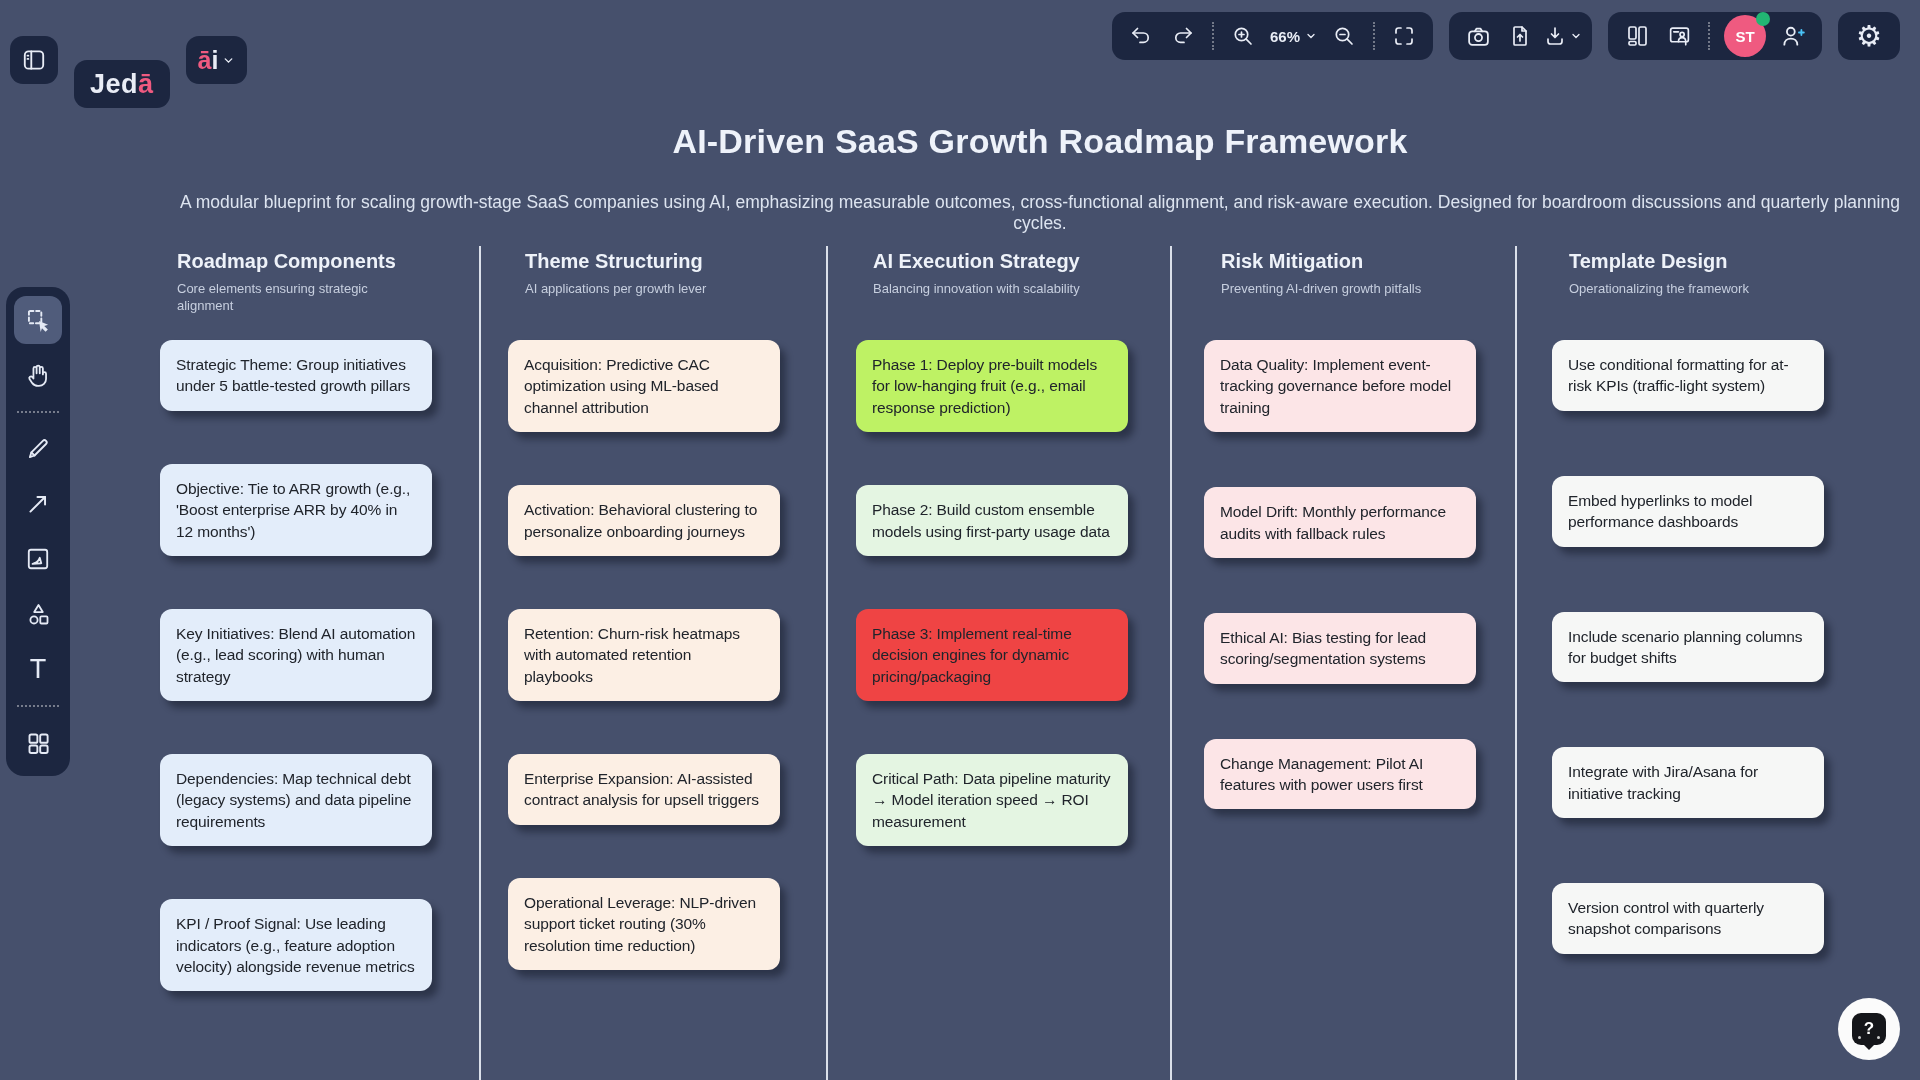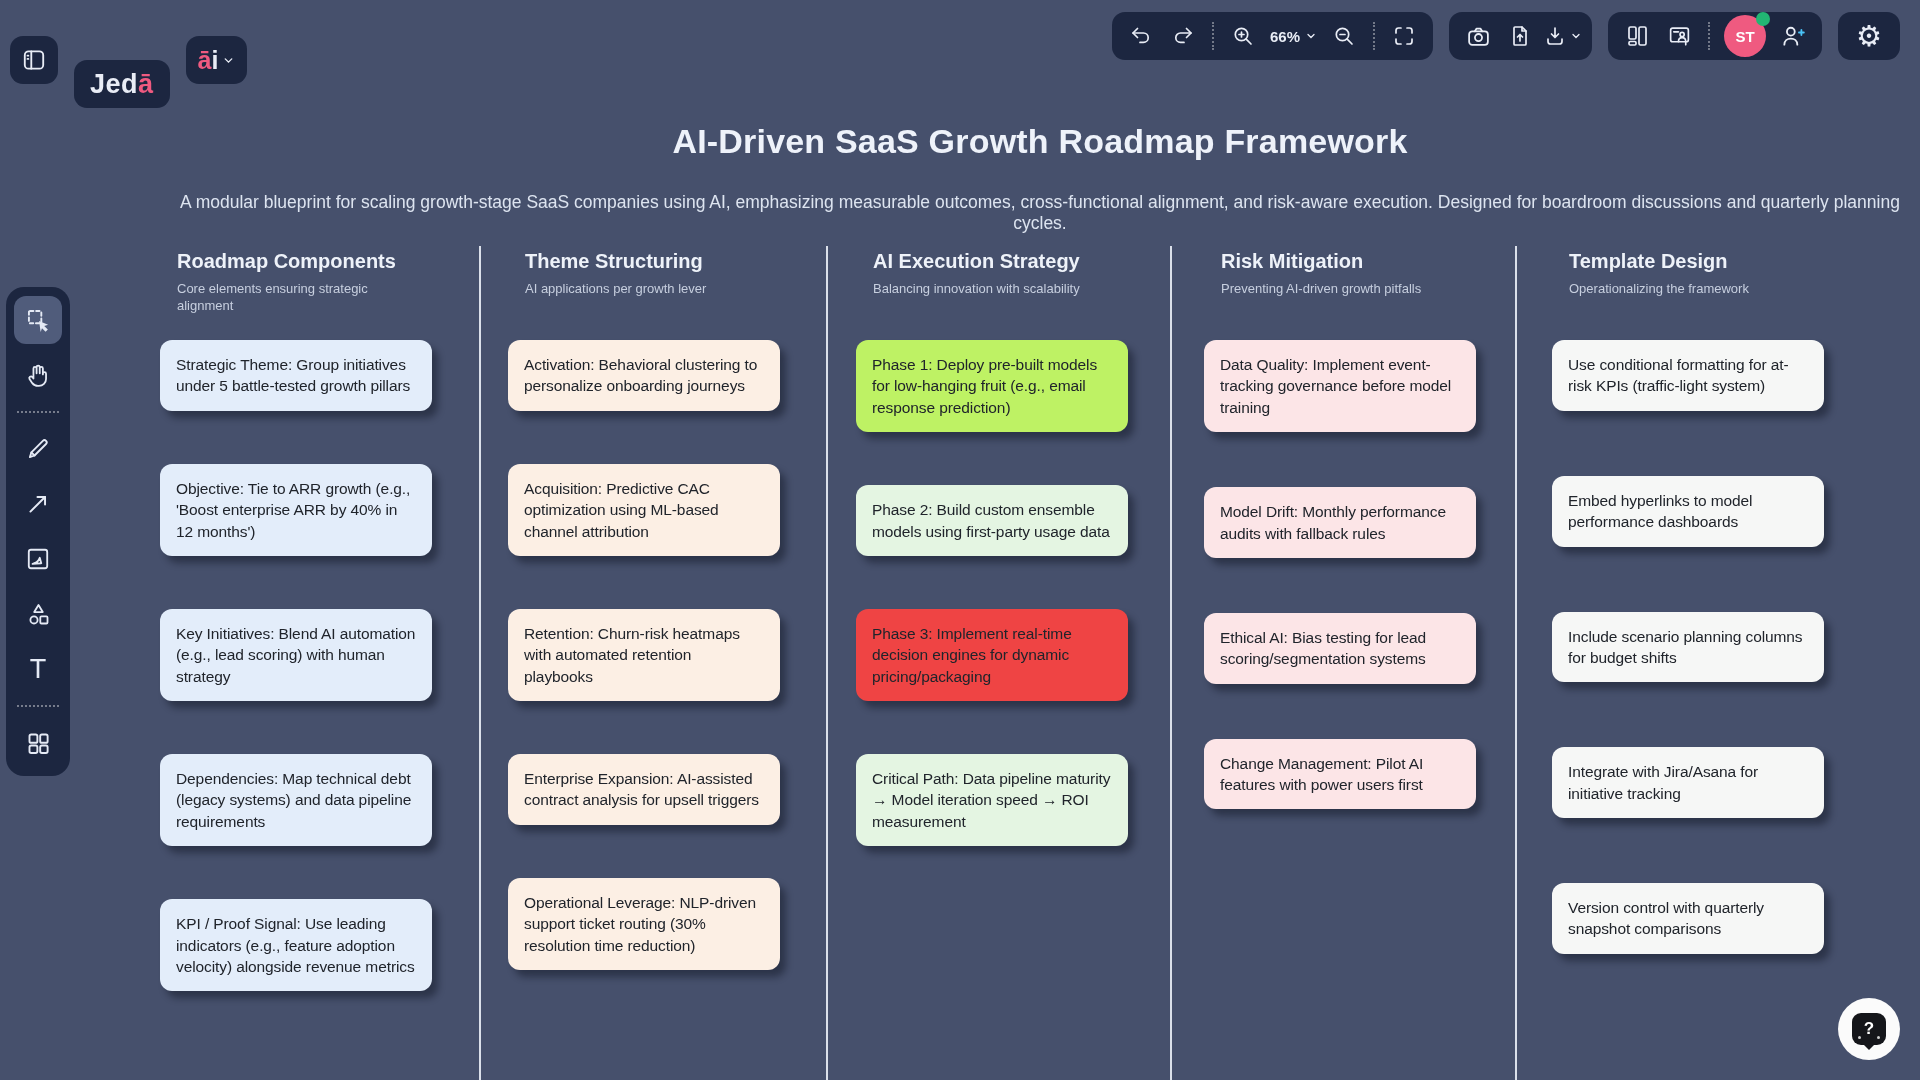--- a/index.html
+++ b/index.html
@@ -253,22 +253,22 @@
             <div class="card" style="background: rgb(227, 237, 250);">KPI / Proof Signal: Use leading indicators (e.g., feature adoption velocity) alongside revenue metrics</div>
           </div>
       </section>
 
       <section class="col">
         <div class="col-head">
           <h2 class="col-title">Theme Structuring</h2>
           <p class="col-sub">AI applications per growth lever</p>
         </div>
         <div class="cards">
+            <div class="card" style="background: rgb(252, 239, 228);">Acquisition: Predictive CAC optimization using ML-based channel attribution</div>
             <div class="card" style="background: rgb(252, 239, 228);">Activation: Behavioral clustering to personalize onboarding journeys</div>
-            <div class="card" style="background: rgb(252, 239, 228);">Acquisition: Predictive CAC optimization using ML-based channel attribution</div>
             <div class="card" style="background: rgb(252, 239, 228);">Retention: Churn-risk heatmaps with automated retention playbooks</div>
             <div class="card" style="background: rgb(252, 239, 228);">Enterprise Expansion: AI-assisted contract analysis for upsell triggers</div>
             <div class="card" style="background: rgb(252, 239, 228);">Operational Leverage: NLP-driven support ticket routing (30% resolution time reduction)</div>
           </div>
       </section>
 
       <section class="col">
         <div class="col-head">
           <h2 class="col-title">AI Execution Strategy</h2>
           <p class="col-sub">Balancing innovation with scalability</p>

